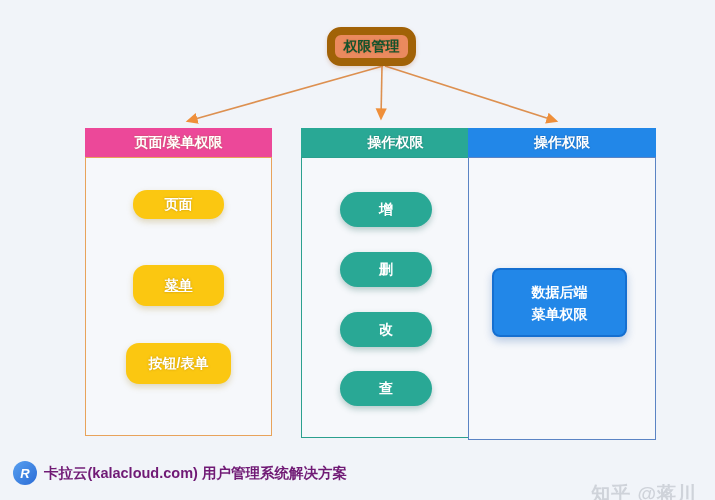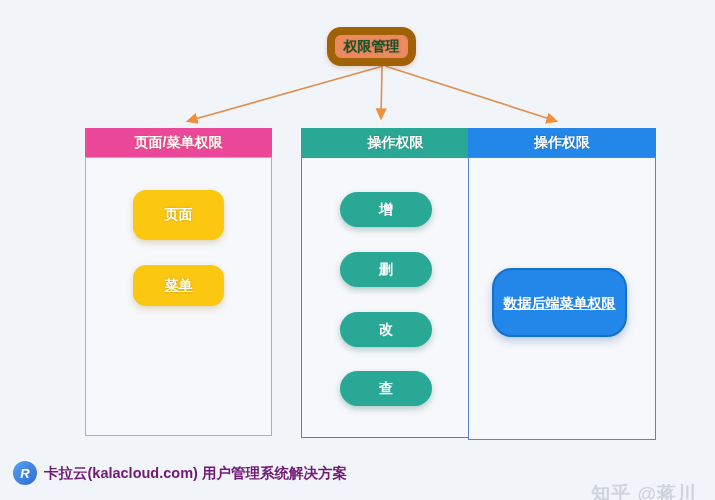--- a/index.html
+++ b/index.html
@@ -52,37 +52,36 @@
   .node{
     position:absolute;box-sizing:border-box;
     display:flex;align-items:center;justify-content:center;
     color:#fff;font-weight:bold;font-size:14px;
   }
   .yellow-node{
     background:#fbc711;border-radius:13px;
     text-shadow:0 0 2px rgba(140,100,0,.5);
     box-shadow:0 3px 6px rgba(160,130,30,.28);
   }
-  .n-page{left:48px;top:62px;width:91px;height:50px;}
+  .n-page{left:48px;top:62px;width:91px;height:29px;border-radius:14px;}
   .n-menu{left:48px;top:137px;width:91px;height:41px;text-decoration:underline;}
   .n-button{left:41px;top:215px;width:105px;height:41px;}
 
   .teal-pill{
     background:#29a895;border-radius:18px;
     left:39px;width:92px;height:35px;
     box-shadow:0 3px 6px rgba(25,95,85,.3);
   }
   .p1{top:64px;} .p2{top:124px;} .p3{top:184px;} .p4{top:243px;}
 
   .blue-node{
     left:24px;top:140px;width:135px;height:69px;
-    background:#2287e8;border:2px solid #156fd0;border-radius:20px;
-    flex-direction:row;line-height:22px;
+    background:#2287e8;border:2px solid #156fd0;border-radius:8px;
+    flex-direction:column;line-height:22px;
     box-shadow:0 4px 8px rgba(20,80,160,.28);
-    text-decoration:underline;
   }
 
   
   .footer-brand{
     position:absolute;left:13px;top:460px;height:26px;
     display:flex;align-items:center;gap:7px;
   }
   .logo-circle{
     width:24px;height:24px;border-radius:50%;
     background:linear-gradient(135deg,#58a0f0 0%,#2b6cd6 100%);
@@ -118,20 +117,21 @@
     <line x1="178" y1="313" x2="178" y2="335" stroke="#d4543c" stroke-width="1.6" marker-end="url(#ah)"></line>
   </svg>
 
   <div class="root-node">权限管理</div>
 
   <div class="col col1">
     <div class="col-header">页面/菜单权限</div>
     <div class="col-body"></div>
     <div class="node yellow-node n-page">页面</div>
     <div class="node yellow-node n-menu">菜单</div>
+    <div class="node yellow-node n-button">按钮/表单</div>
   </div>
 
   <div class="col col2">
     <div class="col-header">操作权限</div>
     <div class="col-body"></div>
     <div class="node teal-pill p1">增</div>
     <div class="node teal-pill p2">删</div>
     <div class="node teal-pill p3">改</div>
     <div class="node teal-pill p4">查</div>
   </div>

